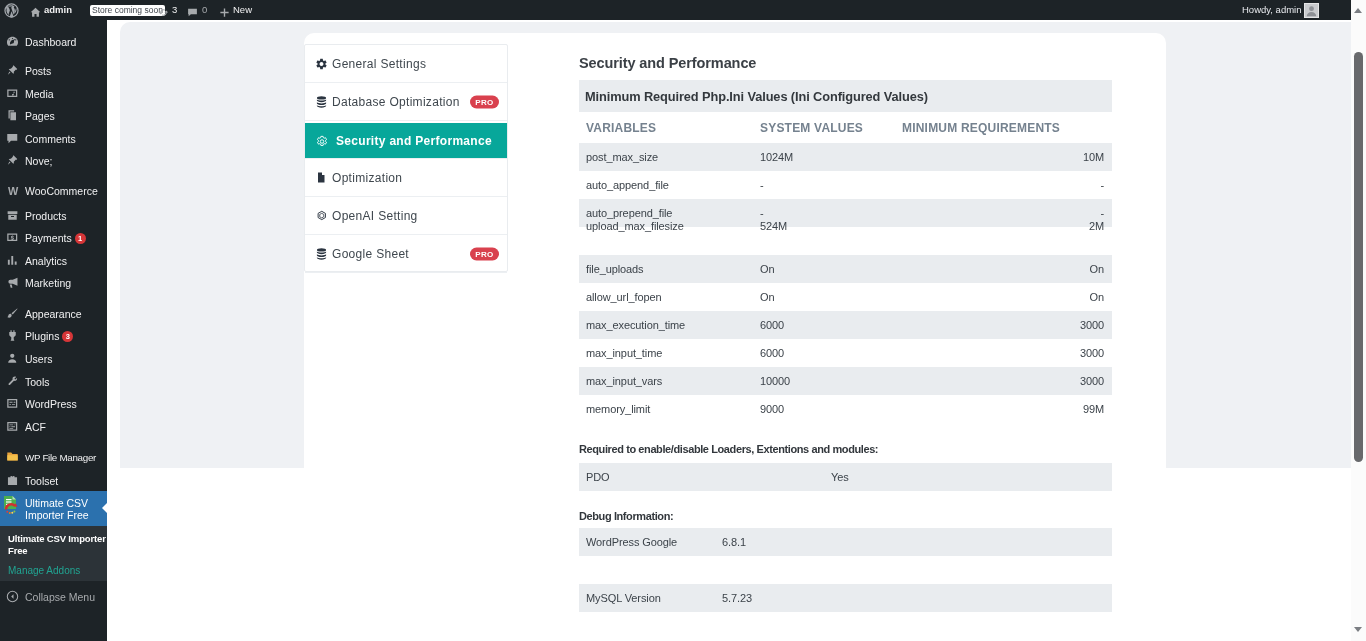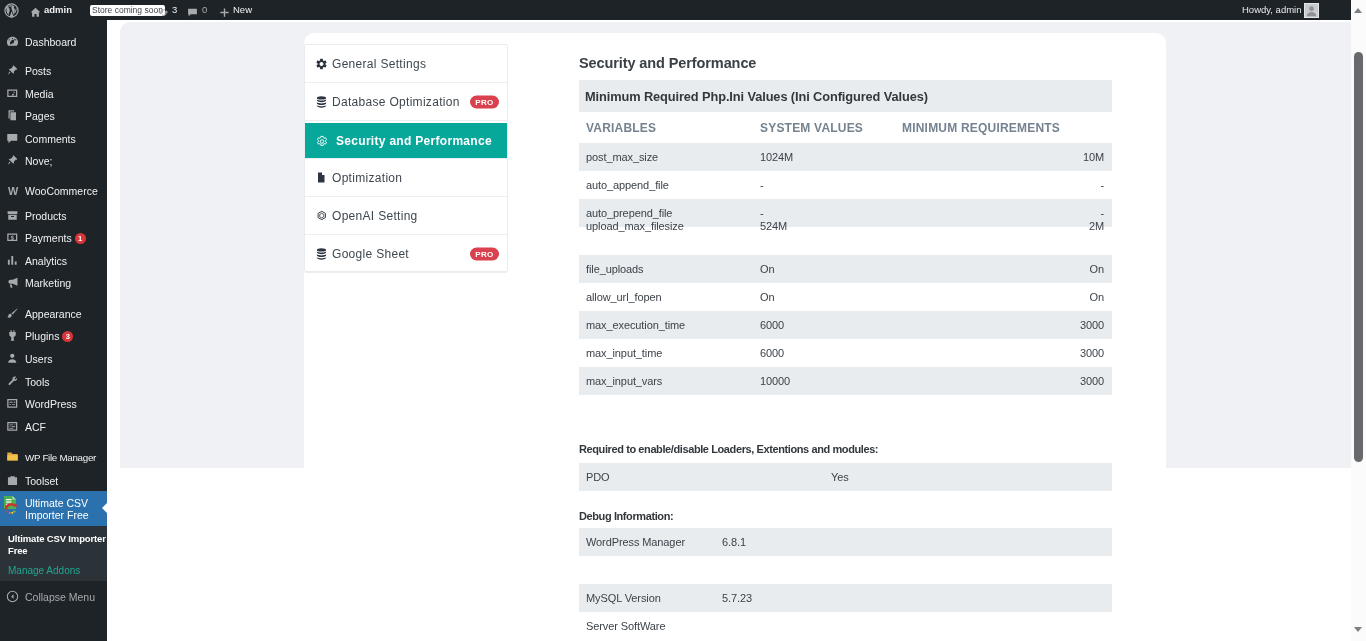--- a/index.html
+++ b/index.html
@@ -327,37 +327,38 @@
         <div class="row" style="top:306px">
           <span class="cell c1">max_input_time</span>
           <span class="cell c2">6000</span>
           <span class="cell c3">3000</span>
         </div>
         <div class="row g" style="top:334px">
           <span class="cell c1">max_input_vars</span>
           <span class="cell c2">10000</span>
           <span class="cell c3">3000</span>
         </div>
+        <div class="row" style="top:362px">
+          <span class="cell c1">memory_limit</span>
+          <span class="cell c2">9000</span>
+          <span class="cell c3">99M</span>
+        </div>
         <div class="note" style="top:410px;">Required to enable/disable Loaders, Extentions and modules:</div>
         <div class="row g" style="top:430px;">
           <span class="cell c1">PDO</span>
           <span class="cell" style="left:244px;margin-left:8px;">Yes</span>
         </div>
         <div class="note" style="top:477px;">Debug Information:</div>
         <div class="row g" style="top:495px">
-          <span class="cell c1">WordPress Manager</span>
+          <span class="cell c1">WordPress Google</span>
           <span class="cell" style="left:143px;">6.8.1</span>
         </div>
         <div class="row g" style="top:551px">
           <span class="cell c1">MySQL Version</span>
           <span class="cell" style="left:143px;">5.7.23</span>
-        </div>
-        <div class="row" style="top:579px">
-          <span class="cell c1">Server SoftWare</span>
-          <span class="cell" style="left:143px;"></span>
         </div>
       </div>
   </div>
 </div>
 
 <div class="abs" id="sbar">
   <div style="position:absolute;left:3px;top:8px;width:0;height:0;border-left:4.5px solid transparent;border-right:4.5px solid transparent;border-bottom:5.5px solid #7b7e83;"></div>
   <div id="sbthumb"></div>
   <div style="position:absolute;left:3px;bottom:9px;width:0;height:0;border-left:4.5px solid transparent;border-right:4.5px solid transparent;border-top:5.5px solid #7b7e83;"></div>
 </div>

